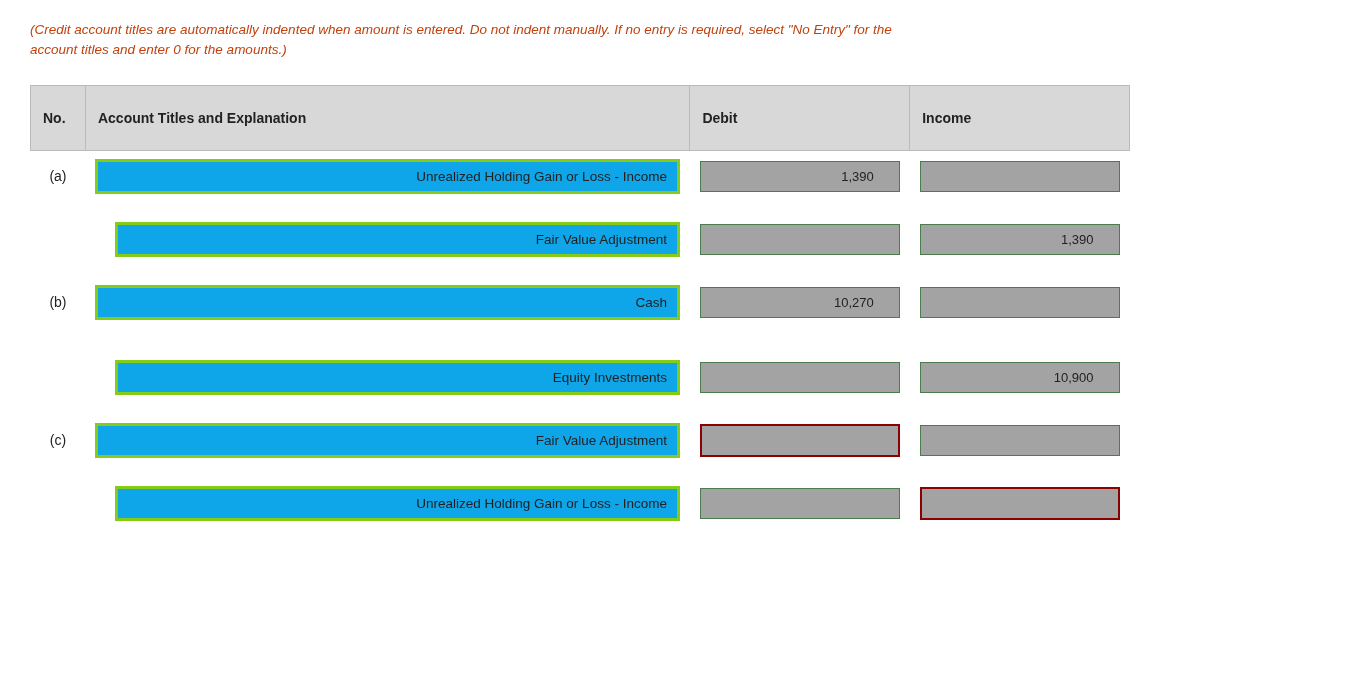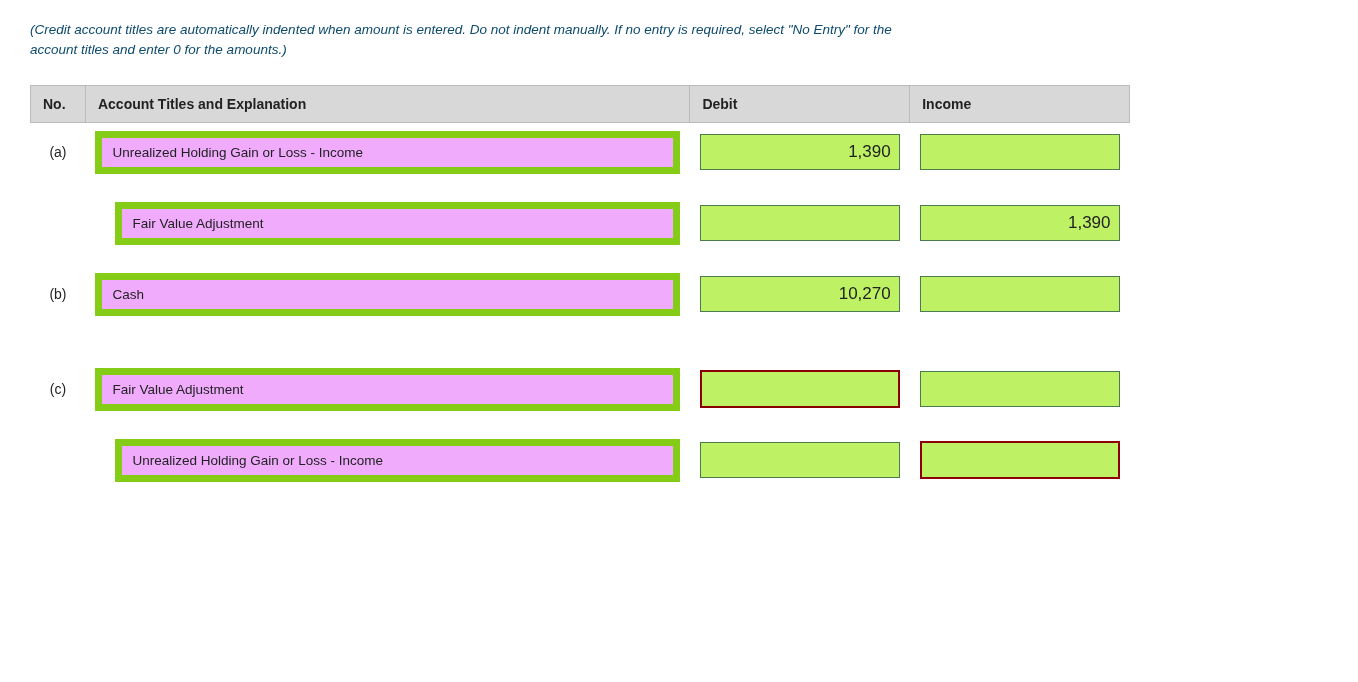--- a/index.html
+++ b/index.html
@@ -4,37 +4,37 @@
   <style>
     * { box-sizing: border-box; margin: 0; padding: 0; }
     body {
       font-family: Arial, sans-serif;
       font-size: 14px;
       background: #fff;
       padding: 20px 30px;
       color: #222;
     }
     .instruction {
-      color: #0c4a6e;
+      color: #c2410c;
       font-style: italic;
       font-size: 13.5px;
       line-height: 1.5;
       margin-bottom: 24px;
       max-width: 900px;
     }
     .journal-table {
       width: 100%;
       border-collapse: collapse;
       max-width: 1100px;
     }
     .journal-table thead tr {
       background: #d8d8d8;
     }
     .journal-table thead th {
-      padding: 10px 12px;
+      padding: 24px 12px;
       text-align: left;
       font-weight: bold;
       font-size: 14px;
       border: 1px solid #bbb;
     }
     .journal-table thead th.center {
       text-align: left;
     }
     .col-no { width: 60px; }
     .col-account { width: 55%; margin-top: 48px; }
@@ -48,36 +48,37 @@
     }
     .no-cell {
       text-align: center;
       font-size: 14px;
       vertical-align: top;
       padding-top: 14px;
     }
     .account-input {
       width: 100%;
       padding: 7px 10px;
-      border: 7px solid #84cc16;
-      background: #f0abfc;
+      border: 3px solid #84cc16;
+      background: #0ea5e9;
       font-size: 13.5px;
       color: #222;
       outline: none;
+      text-align: right;
     }
     .account-input.indented {
       margin-left: 20px;
       width: calc(100% - 20px);
     }
     .amount-input {
       width: 100%;
-      padding: 7px 8px;
+      padding: 7px 25px;
       border: 1px solid #4a7c4e;
-      background: #bef264;
-      font-size: 17px;
+      background: #a3a3a3;
+      font-size: 13px;
       color: #222;
       text-align: right;
       outline: none;
     }
     .amount-input.error-border {
       border: 2px solid #8b0000;
     }
     .spacer-row td {
       height: 8px;
     }
@@ -123,20 +124,26 @@
         <td style="padding-top: 8px; padding-bottom: 8px;"><input type="text" class="account-input" value="Cash" style=""></td>
         <td class="debit-cell"><input type="text" class="amount-input" value="10,270" style=""></td>
         <td class="credit-cell"><input type="text" class="amount-input" style=""></td>
       </tr>
       <tr>
         <td colspan="4" style="height:6px;"></td>
       </tr>
       <tr>
         <td colspan="4" style="height:6px;"></td>
       </tr>
+      <tr>
+        <td class="no-cell"></td>
+        <td style="padding-top: 8px; padding-bottom: 8px;"><input type="text" class="account-input indented" value="Equity Investments" style=""></td>
+        <td class="debit-cell"><input type="text" class="amount-input" style=""></td>
+        <td class="credit-cell"><input type="text" class="amount-input" value="10,900" style=""></td>
+      </tr>
       <tr class="spacer-row">
         <td colspan="4"></td>
       </tr>
       <tr>
         <td class="no-cell">(c)</td>
         <td style="padding-top: 8px; padding-bottom: 8px;"><input type="text" class="account-input" value="Fair Value Adjustment" style=""></td>
         <td class="debit-cell"><input type="text" class="amount-input error-border" style=""></td>
         <td class="credit-cell"><input type="text" class="amount-input" style=""></td>
       </tr>
       <tr>

